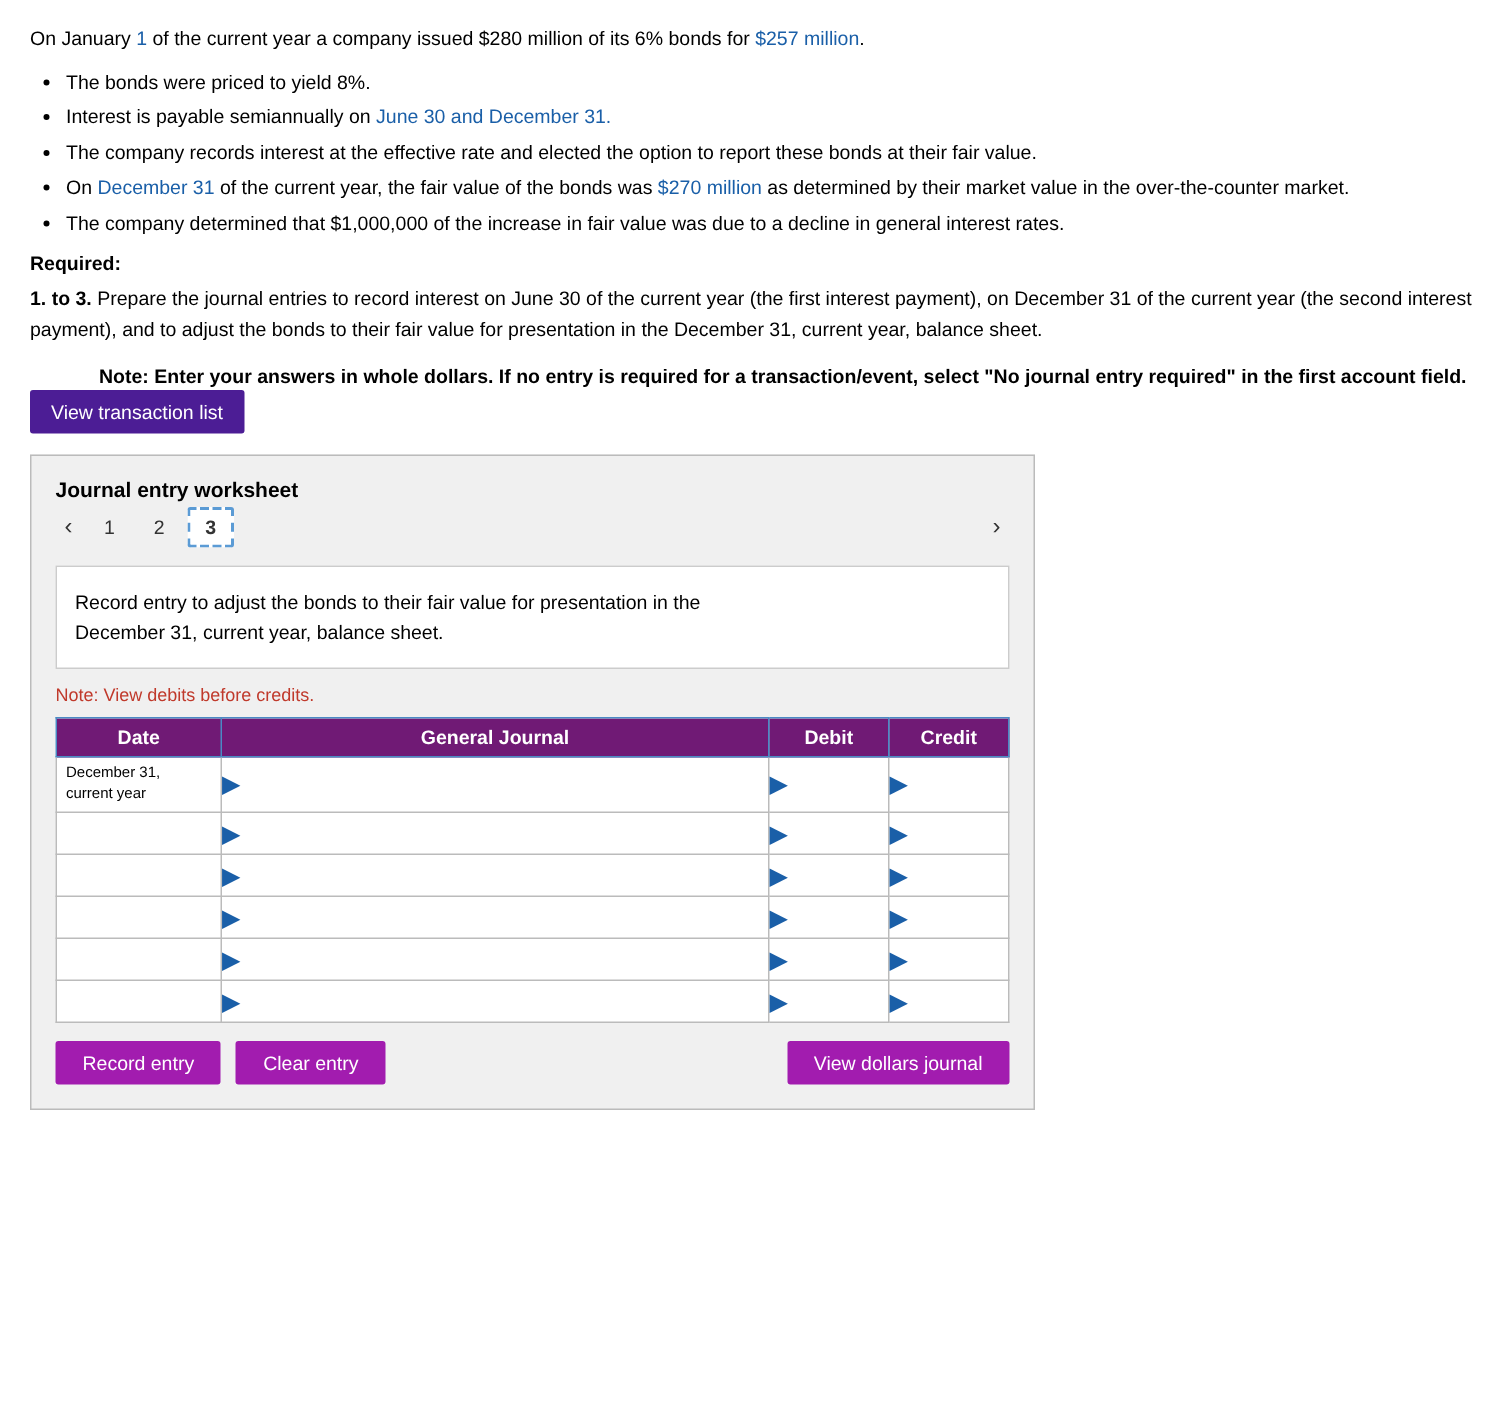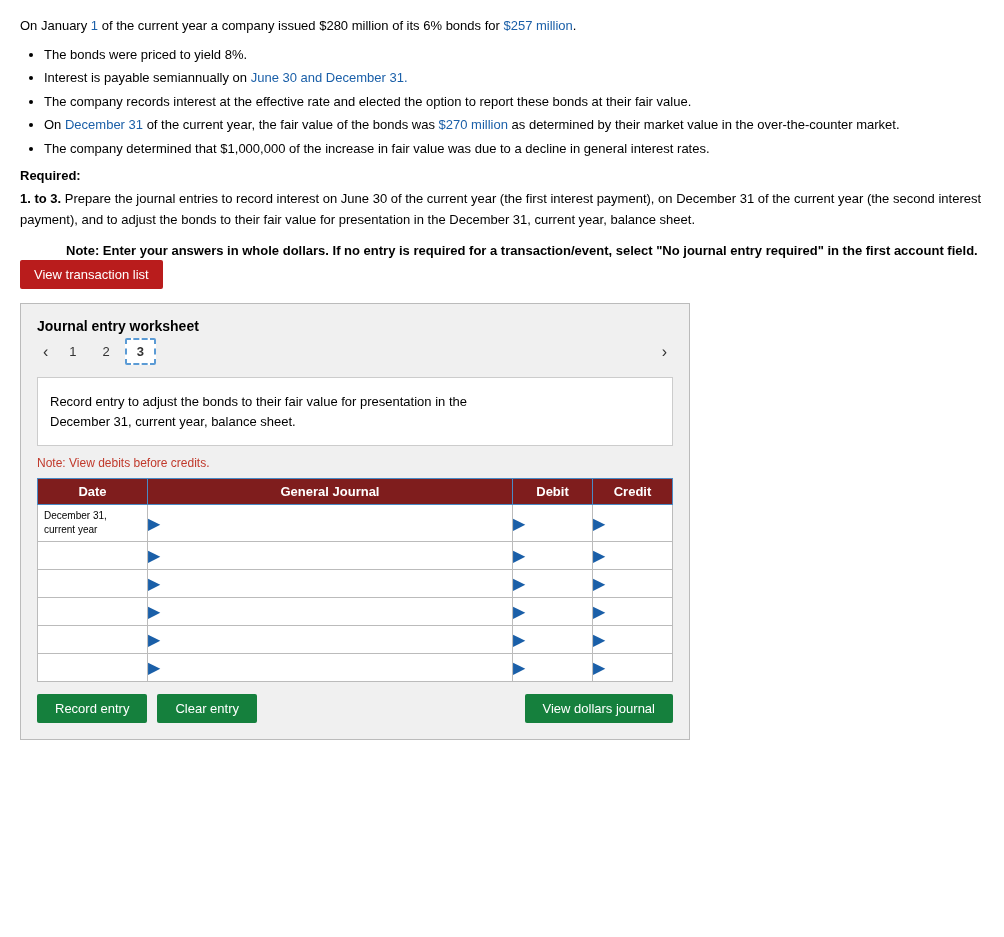--- a/index.html
+++ b/index.html
@@ -12,21 +12,21 @@
       max-width: 1004px;
     }
     .intro-text { line-height: 1.6; margin-bottom: 10px; }
     .intro-text .highlight-blue { color: #1a5fa8; }
     ul { margin-left: 24px; margin-bottom: 10px; }
     ul li { margin-bottom: 4px; line-height: 1.5; }
     .required-label { font-weight: bold; margin: 10px 0 6px 0; }
     .question-text { margin-bottom: 10px; line-height: 1.6; }
     .note-red { color: #000000; font-weight: bold; line-height: 1.5; padding-left: 46px; }
     .btn-view-transaction {
-      background-color: #b91c1c;
+      background-color: #4c1d95;
       color: #fff;
       border: none;
       padding: 7px 14px;
       font-size: 13px;
       cursor: pointer;
       margin-bottom: 14px;
       border-radius: 2px;
     }
     .worksheet-container {
       border: 1px solid #bbb;
@@ -77,21 +77,21 @@
       min-height: 60px;
     }
     .note-debits { color: #c0392b; font-size: 12px; margin-bottom: 8px; }
     .journal-table {
       width: 100%;
       border-collapse: collapse;
       background: #fff;
       margin-bottom: 12px;
     }
     .journal-table thead tr th {
-      background: #7f1d1d;
+      background: #701a75;
       color: #fff;
       text-align: center;
       padding: 5px 8px;
       font-size: 13px;
       border: 1px solid #4a8ac4;
     }
     .journal-table thead tr th.col-date { width: 110px; }
     .journal-table thead tr th.col-journal { }
     .journal-table thead tr th.col-debit { width: 80px; }
     .journal-table thead tr th.col-credit { width: 80px; }
@@ -127,21 +127,21 @@
     }
     .td-with-marker input {
       flex: 1;
     }
     .bottom-buttons {
       display: flex;
       gap: 10px;
       align-items: center;
     }
     .btn-action {
-      background-color: #15803d;
+      background-color: #a21caf;
       color: #fff;
       border: none;
       padding: 7px 18px;
       font-size: 13px;
       cursor: pointer;
       border-radius: 2px;
     }
   </style>
 </head>
 <body>

